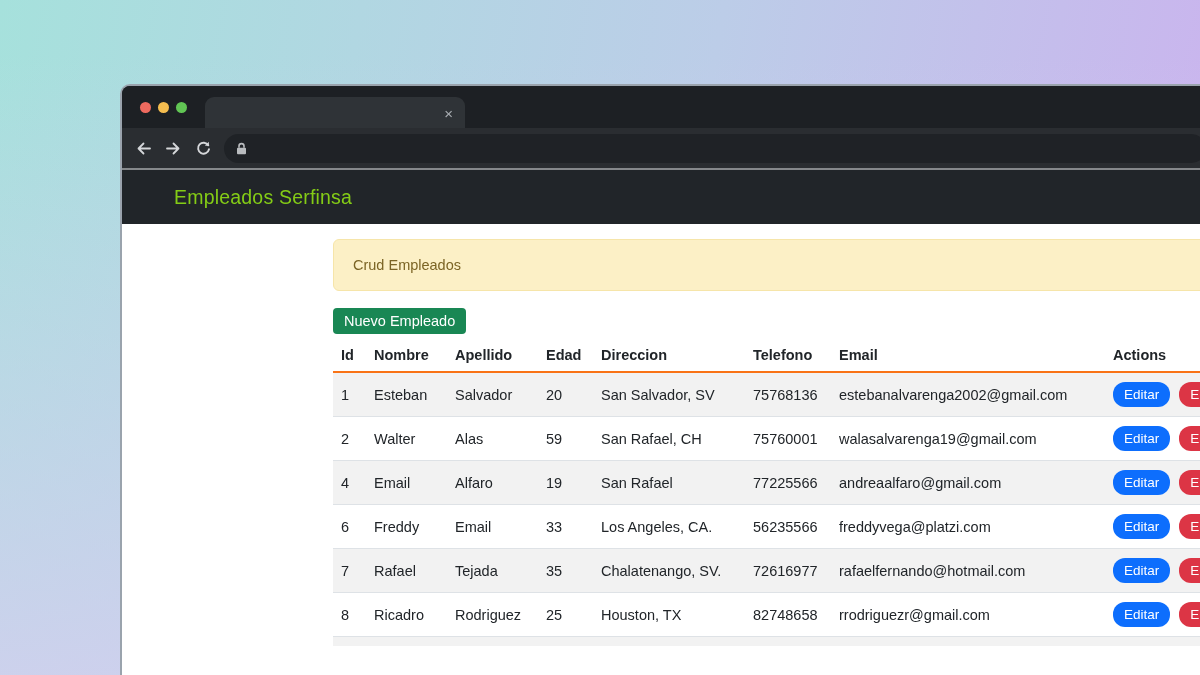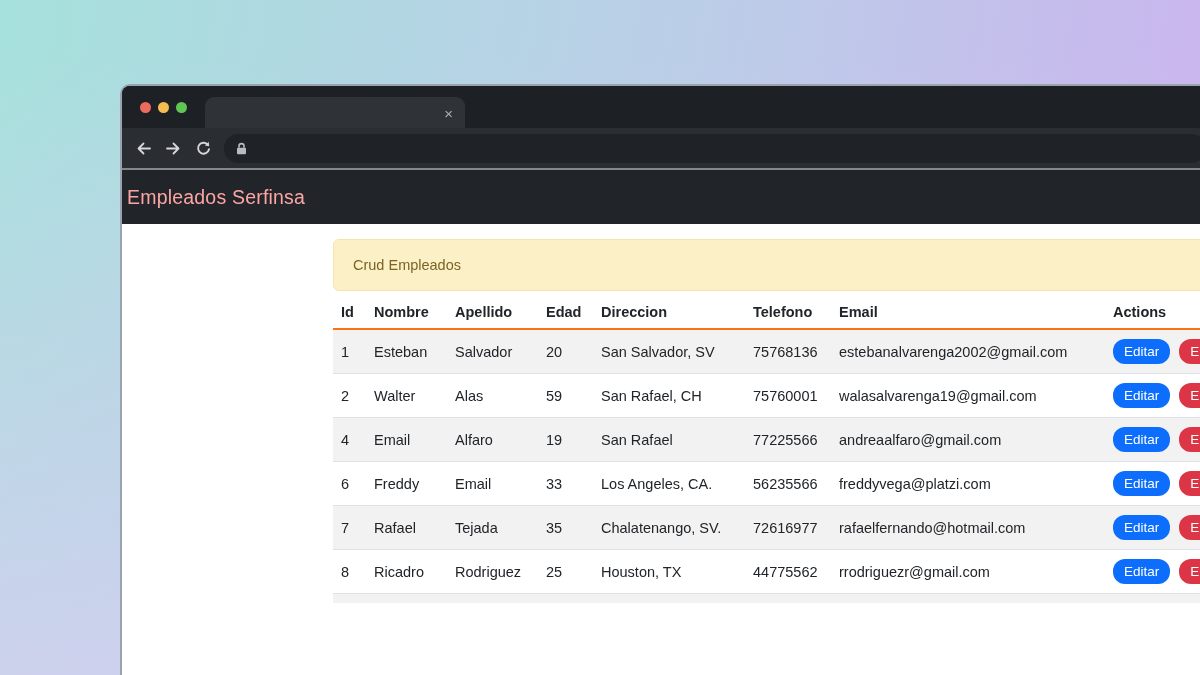--- a/index.html
+++ b/index.html
@@ -39,21 +39,21 @@
   .toolbar{height:40px;background:#2a2d31;display:flex;align-items:center;
     padding-left:6px;flex:none;}
   .nav-btn{width:30px;height:30px;display:flex;align-items:center;justify-content:center;
     color:#d5d7da;flex:none;background:none;border:none;padding:0;}
   .addressbar{flex:1;height:29px;background:#1f2226;border-radius:15px;
     margin-left:6px;display:flex;align-items:center;padding-left:12px;}
   .chrome-sep{height:2px;background:#85888b;flex:none;}
   
   .navbar{height:54px;background:var(--navbar-bg);display:flex;align-items:center;
     padding-left:5px;flex:none;}
-  .brand{color:#fca5a5;font-size:19.5px;letter-spacing:0.2px;}
+  .brand{color:#84cc16;font-size:19.5px;letter-spacing:0.2px;margin-left:47px;}
   .page{flex:1;background:#ffffff;overflow:hidden;}
   .container{margin-left:211px;width:1110px;padding-top:15px;}
   .alert{background:var(--alert-bg);border:1px solid #f6e5a9;color:var(--alert-text);
     border-radius:6px;padding:17px 19px;font-size:14.5px;}
   .btn{display:inline-block;color:#fff;border:none;border-radius:4px;
     font-family:"Liberation Sans",sans-serif;cursor:pointer;}
   .btn-new{margin-top:17px;background:var(--accent-success);padding:5px 11px;font-size:14.5px;}
   
   table{margin-top:5px;border-collapse:collapse;width:100%;font-size:14.5px;
     color:#212529;table-layout:fixed;}
@@ -122,20 +122,21 @@
 
     <div class="navbar">
       <span class="brand">Empleados Serfinsa</span>
     </div>
 
     <div class="page">
       <div class="container">
 
         <div class="alert">Crud Empleados</div>
 
+        <button class="btn btn-new">Nuevo Empleado</button>
 
         <table>
           <colgroup>
             <col style="width:33px">
               <col style="width:81px">
               <col style="width:91px">
             <col style="width:55px">
               <col style="width:152px">
               <col style="width:86px">
             <col style="width:274px">
@@ -203,21 +204,21 @@
                 <td>72616977</td>
                 <td>rafaelfernando@hotmail.com</td>
                 <td class="actions-cell"><button class="btn btn-action btn-edit">Editar</button><button class="btn btn-action btn-delete">Eliminar</button></td>
               </tr>
               <tr>
                 <td>8</td>
                 <td>Ricadro</td>
                 <td>Rodriguez</td>
                 <td>25</td>
                 <td>Houston, TX</td>
-                <td>44775562</td>
+                <td>82748658</td>
                 <td>rrodriguezr@gmail.com</td>
                 <td class="actions-cell"><button class="btn btn-action btn-edit">Editar</button><button class="btn btn-action btn-delete">Eliminar</button></td>
               </tr>
               <tr class="partial">
                 <td></td>
                 <td></td>
                 <td></td>
                 <td></td>
                 <td></td>
                 <td></td>

